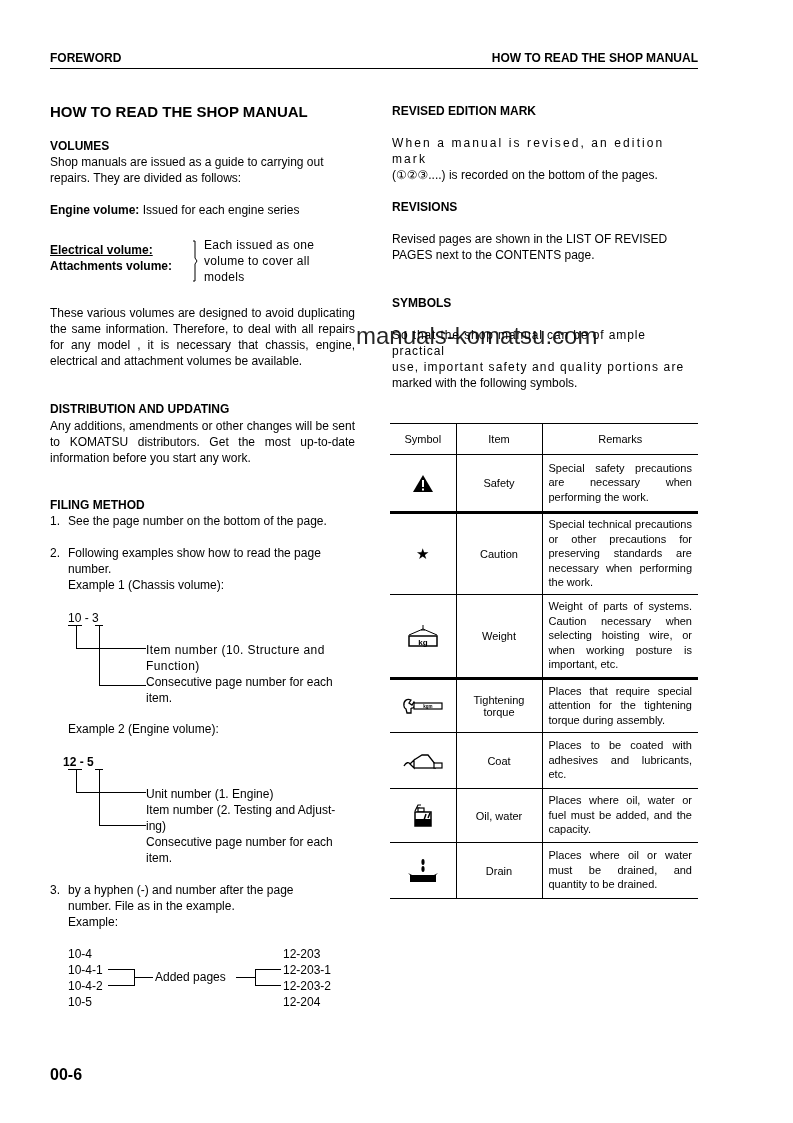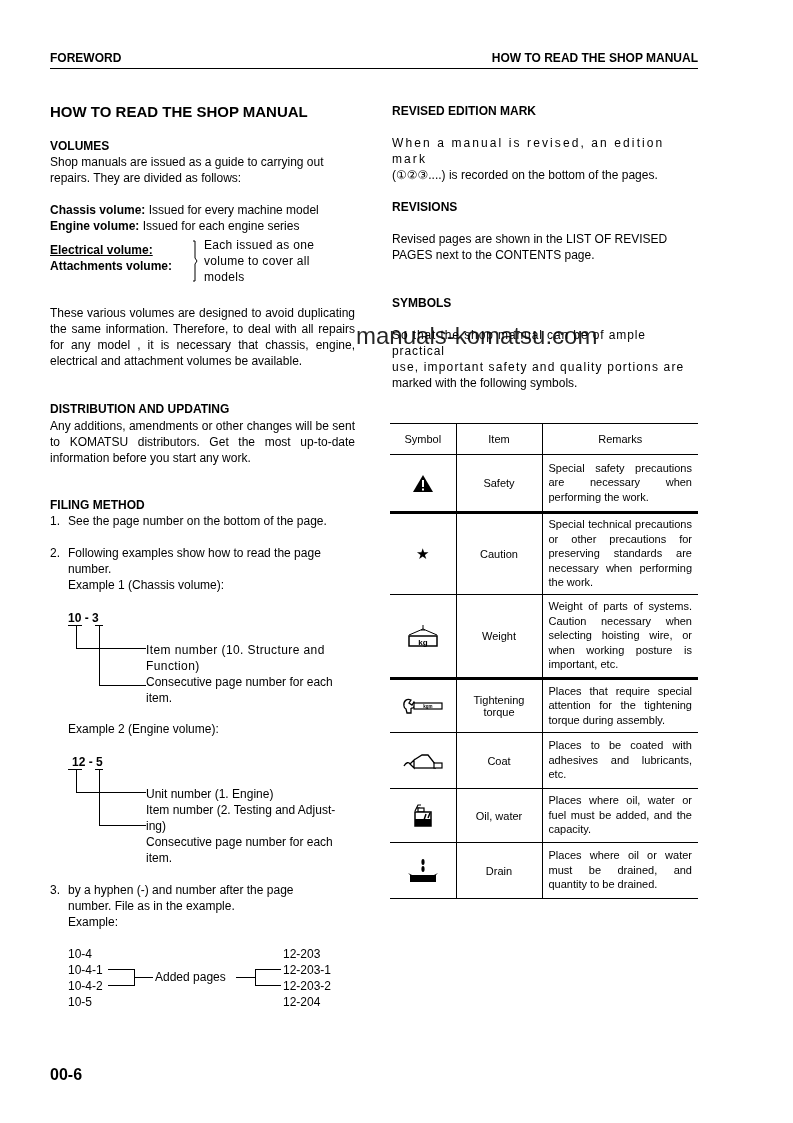--- a/index.html
+++ b/index.html
@@ -40,21 +40,20 @@
 
 <div class="abs title" style="left:50px; top:103px;">HOW TO READ THE SHOP MANUAL</div>
 
 <div class="abs h2" style="left:50px; top:139px;">VOLUMES</div>
 <div class="abs p" style="left:50px; top:154px; width:310px;">
   <div>Shop manuals are issued as a guide to carrying out</div>
   <div>repairs.  They are divided as follows:</div>
 </div>
 
 <div class="abs p" style="left:50px; top:202px; width:320px;">
-  <div><b>Chassis volume:</b><span> Issued for every machine model</span></div>
   <div><b>Engine volume:</b><span> Issued for each engine series</span></div>
 </div>
 
 <div class="abs p" style="left:50px; top:242px;text-decoration:underline;"><b>Electrical volume:</b></div>
 <div class="abs p" style="left:50px; top:258px;"><b>Attachments volume:</b></div>
 <svg class="abs" style="left:191px; top:240px;" width="10" height="42">
   <path d="M2 1 L4 1 L4 18 L6 21 L4 24 L4 41 L2 41" fill="none" stroke="#000" stroke-width="1"></path>
 </svg>
 <div class="abs p" style="left:204px; top:237px; line-height:16px; letter-spacing:0.3px;">
   <div>Each issued as one</div>
@@ -72,38 +71,38 @@
 <div class="abs p" style="left:68px; top:513px;">
   <div>See the page number on the bottom of the page.</div>
 </div>
 <div class="abs p" style="left:50px; top:545px;">2.</div>
 <div class="abs p" style="left:68px; top:545px;">
   <div>Following examples show how to read the page</div>
   <div>number.</div>
   <div>Example 1 (Chassis volume):</div>
 </div>
 
-<div class="abs p" style="left:68px; top:610px; font-weight:bold;"><span>10</span><span> - </span><span>3</span></div>
+<div class="abs p" style="left:68px; top:610px; font-weight:normal;"><span>10</span><span> - </span><span>3</span></div>
 <div class="ln" style="left:68px; top:625px; width:14px; height:1px;"></div>
 <div class="ln" style="left:95px; top:625px; width:8px; height:1px;"></div>
 <div class="ln" style="left:76px; top:625px; width:1px; height:24px;"></div>
 <div class="ln" style="left:76px; top:648px; width:70px; height:1px;"></div>
 <div class="ln" style="left:99px; top:625px; width:1px; height:61px;"></div>
 <div class="ln" style="left:99px; top:685px; width:47px; height:1px;"></div>
 <div class="abs p" style="left:146px; top:642px; width:210px; letter-spacing:0.4px;">
   <div>Item number (10. Structure and</div>
   <div>Function)</div>
 </div>
 <div class="abs p" style="left:146px; top:674px; width:212px;">
   <div>Consecutive page number for each</div>
   <div>item.</div>
 </div>
 
 <div class="abs p" style="left:68px; top:721px;">Example 2 (Engine volume):</div>
-<div class="abs p" style="left:72px; top:754px; font-weight:bold;"><span>1</span><span>2</span><span> - </span><span>5</span></div>
+<div class="abs p" style="left:63px; top:754px; font-weight:bold;"><span>1</span><span>2</span><span> - </span><span>5</span></div>
 <div class="ln" style="left:68px; top:769px; width:14px; height:1px;"></div>
 <div class="ln" style="left:95px; top:769px; width:8px; height:1px;"></div>
 <div class="ln" style="left:76px; top:769px; width:1px; height:24px;"></div>
 <div class="ln" style="left:76px; top:792px; width:70px; height:1px;"></div>
 <div class="ln" style="left:99px; top:769px; width:1px; height:57px;"></div>
 <div class="ln" style="left:99px; top:825px; width:47px; height:1px;"></div>
 <div class="abs p" style="left:146px; top:786px; width:215px;">
   <div>Unit number (1. Engine)</div>
   <div>Item number (2. Testing and Adjust-</div>
   <div>ing)</div>

